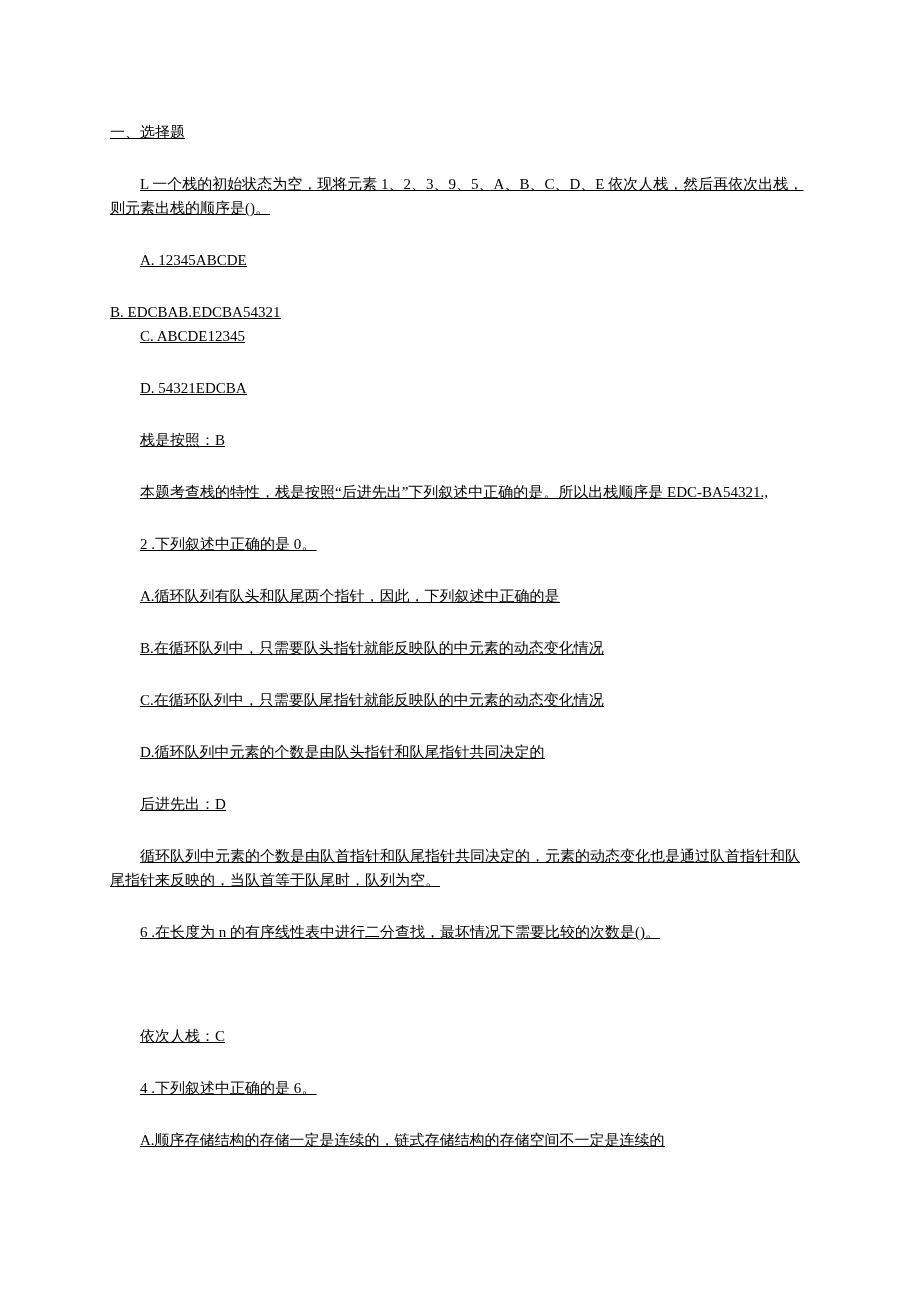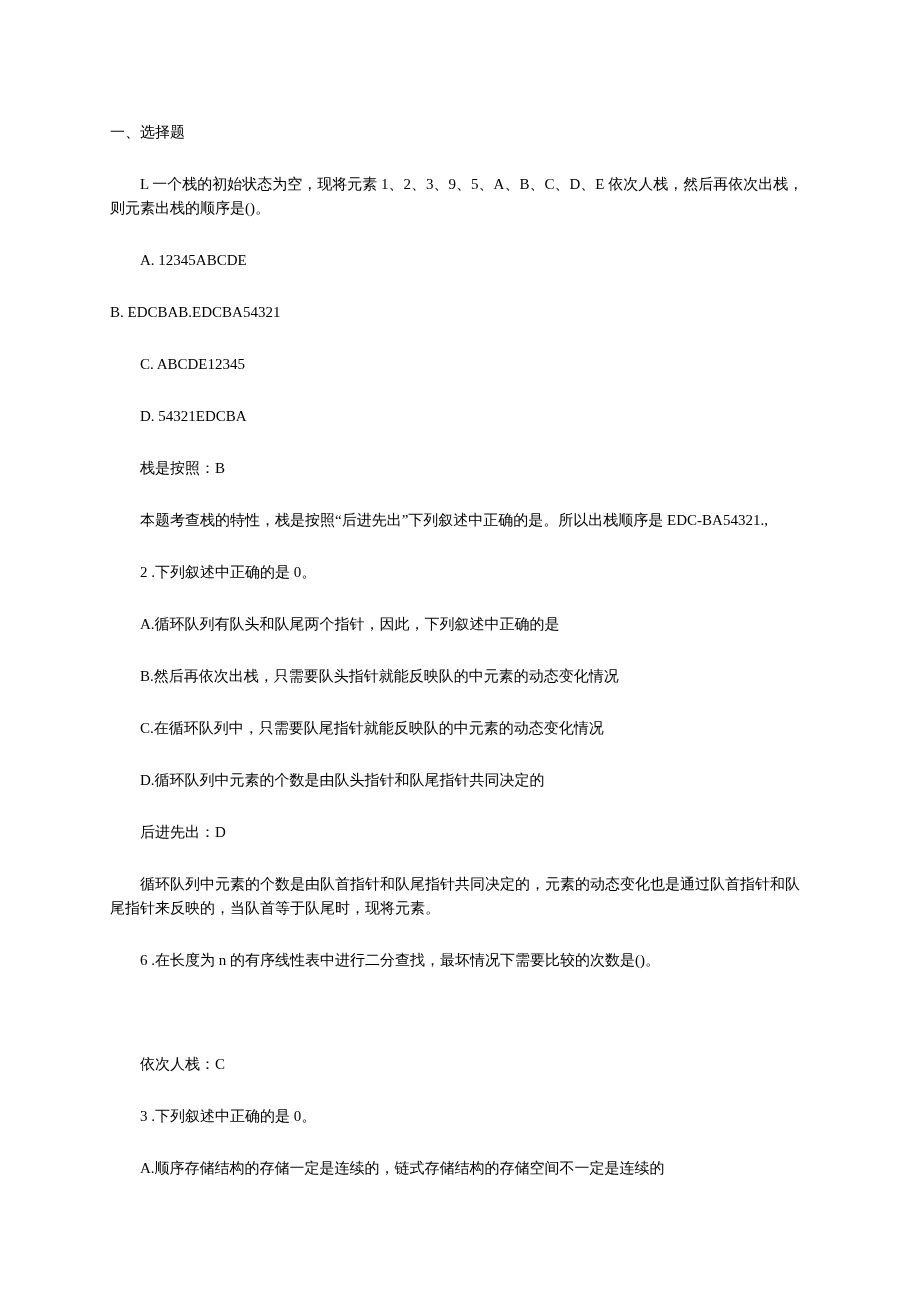--- a/index.html
+++ b/index.html
@@ -1,34 +1,34 @@
 <!DOCTYPE html>
 <html><head>
   <meta charset="utf-8">
   <style>
     * {
       margin: 0;
       padding: 0;
       box-sizing: border-box;
+      text-decoration: underline;
     }
     body {
       background: #ffffff;
       font-family: "SimSun", "宋体", serif;
       font-size: 15px;
       line-height: 1.6;
       color: #000;
       width: 920px;
       padding: 120px 110px 60px 110px;
     }
     .para {
       margin-bottom: 28px;
       text-indent: 2em;
     }
     .para-no-indent {
-      margin-bottom: 28px;
       text-indent: 0;
     }
     .section-title {
       margin-bottom: 28px;
       text-indent: 0;
     }
   </style>
 </head>
 <body>
 
@@ -37,24 +37,24 @@
 <p class="para">L 一个栈的初始状态为空，现将元素 1、2、3、9、5、A、B、C、D、E 依次人栈，然后再依次出栈，则元素出栈的顺序是()。</p>
 <p class="para">A.  12345ABCDE</p>
 <p class="para-no-indent">B.  EDCBAB.EDCBA54321</p>
 <p class="para">C.  ABCDE12345</p>
 <p class="para">D.  54321EDCBA</p>
 <p class="para">栈是按照：B</p>
 <p class="para">本题考查栈的特性，栈是按照“后进先出”下列叙述中正确的是。所以出栈顺序是 EDC-BA54321.,</p>
 
 <p class="para">2 .下列叙述中正确的是 0。</p>
 <p class="para">A.循环队列有队头和队尾两个指针，因此，下列叙述中正确的是</p>
-<p class="para">B.然后再依次出栈，只需要队头指针就能反映队的中元素的动态变化情况</p>
+<p class="para">B.在循环队列中，只需要队头指针就能反映队的中元素的动态变化情况</p>
 <p class="para">C.在循环队列中，只需要队尾指针就能反映队的中元素的动态变化情况</p>
 <p class="para">D.循环队列中元素的个数是由队头指针和队尾指针共同决定的</p>
 <p class="para">后进先出：D</p>
-<p class="para">循环队列中元素的个数是由队首指针和队尾指针共同决定的，元素的动态变化也是通过队首指针和队尾指针来反映的，当队首等于队尾时，现将元素。</p>
+<p class="para">循环队列中元素的个数是由队首指针和队尾指针共同决定的，元素的动态变化也是通过队首指针和队尾指针来反映的，当队首等于队尾时，队列为空。</p>
 
 <p class="para">6 .在长度为 n 的有序线性表中进行二分查找，最坏情况下需要比较的次数是()。</p>
 <p class="para" style="margin-bottom:80px;"></p>
 <p class="para">依次人栈：C</p>
 
-<p class="para">3 .下列叙述中正确的是 0。</p>
+<p class="para">4 .下列叙述中正确的是 6。</p>
 <p class="para">A.顺序存储结构的存储一定是连续的，链式存储结构的存储空间不一定是连续的</p>
 
 </body></html>

